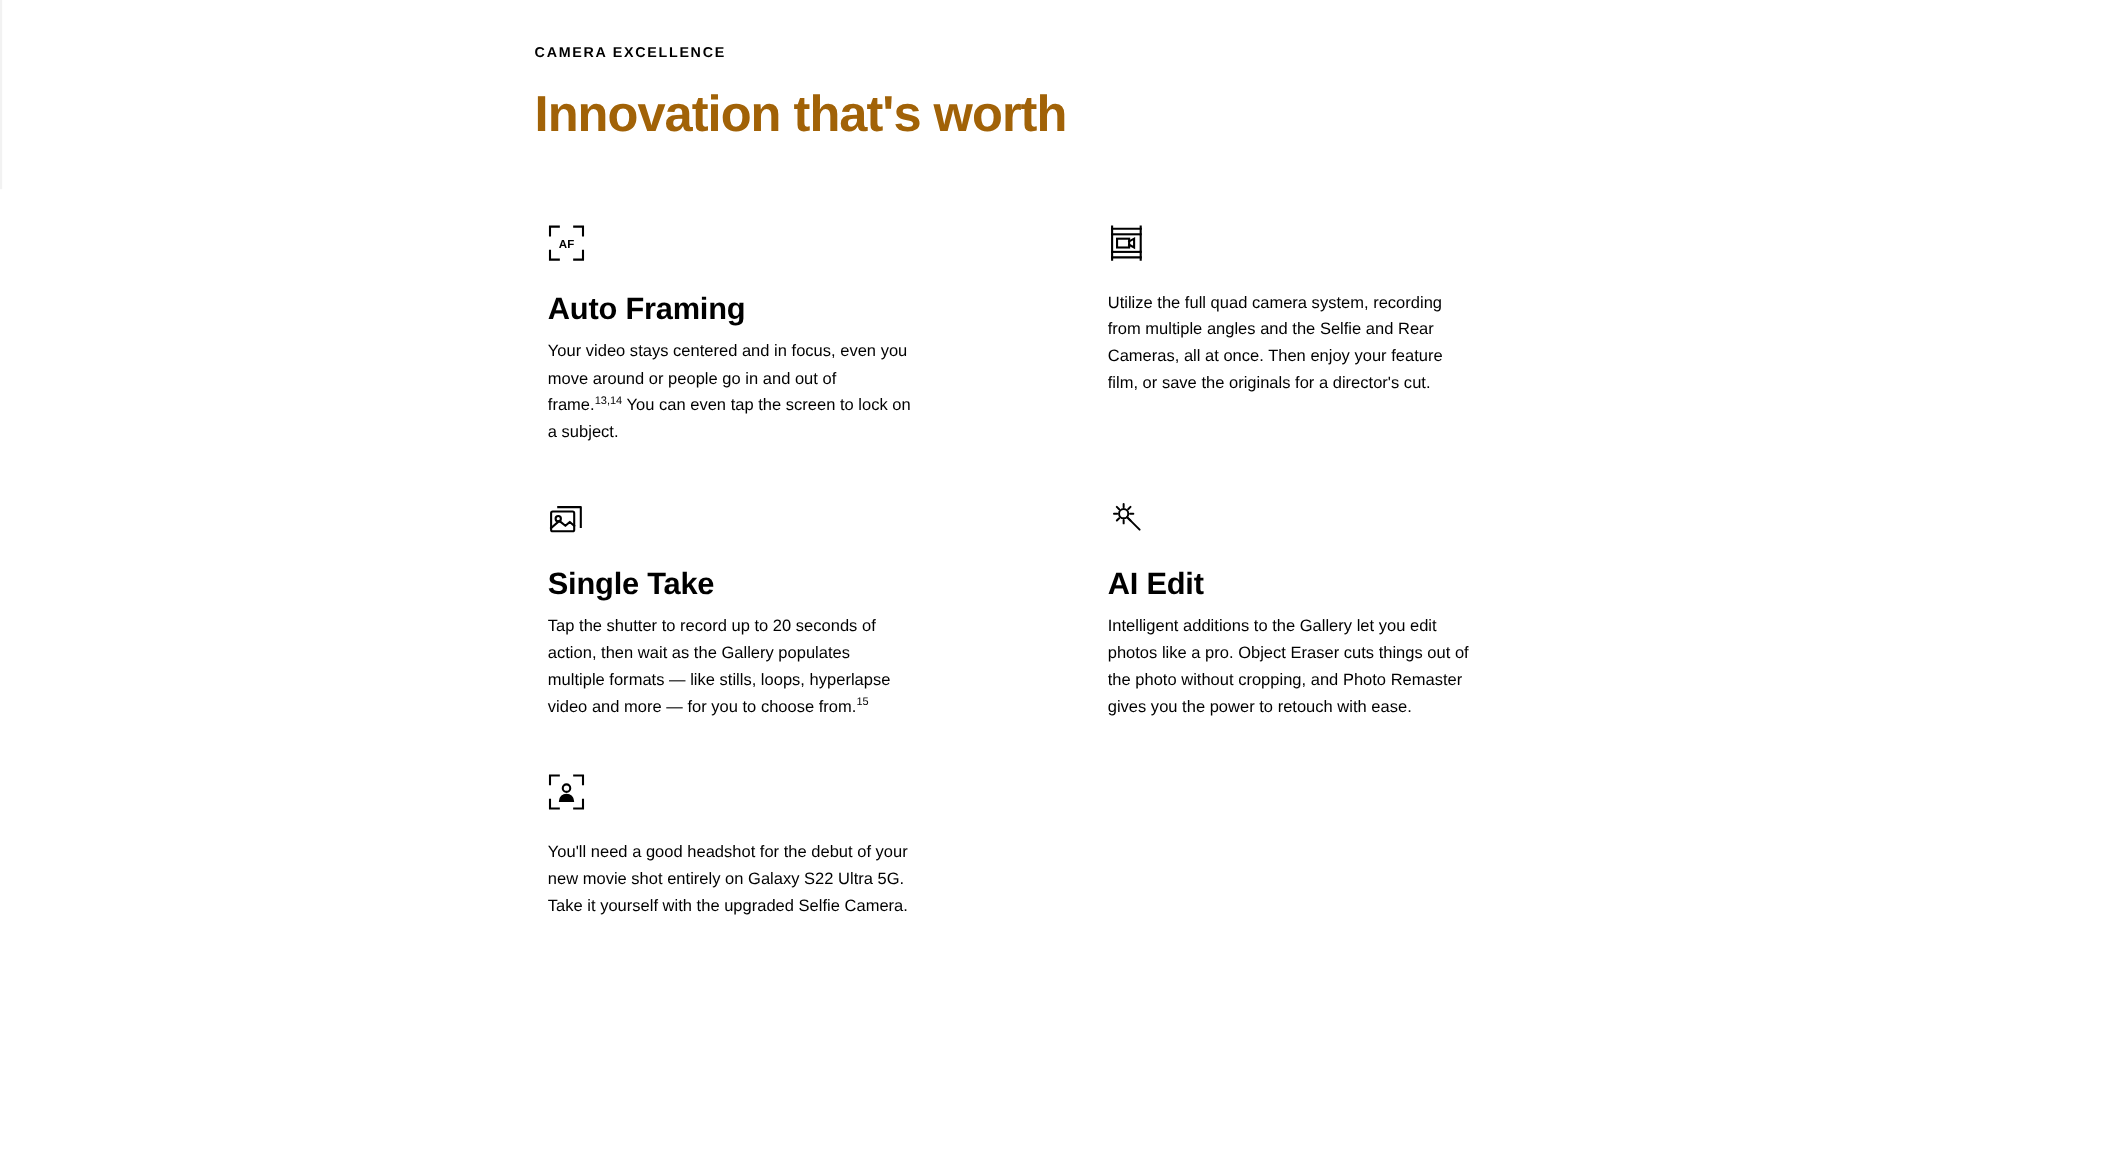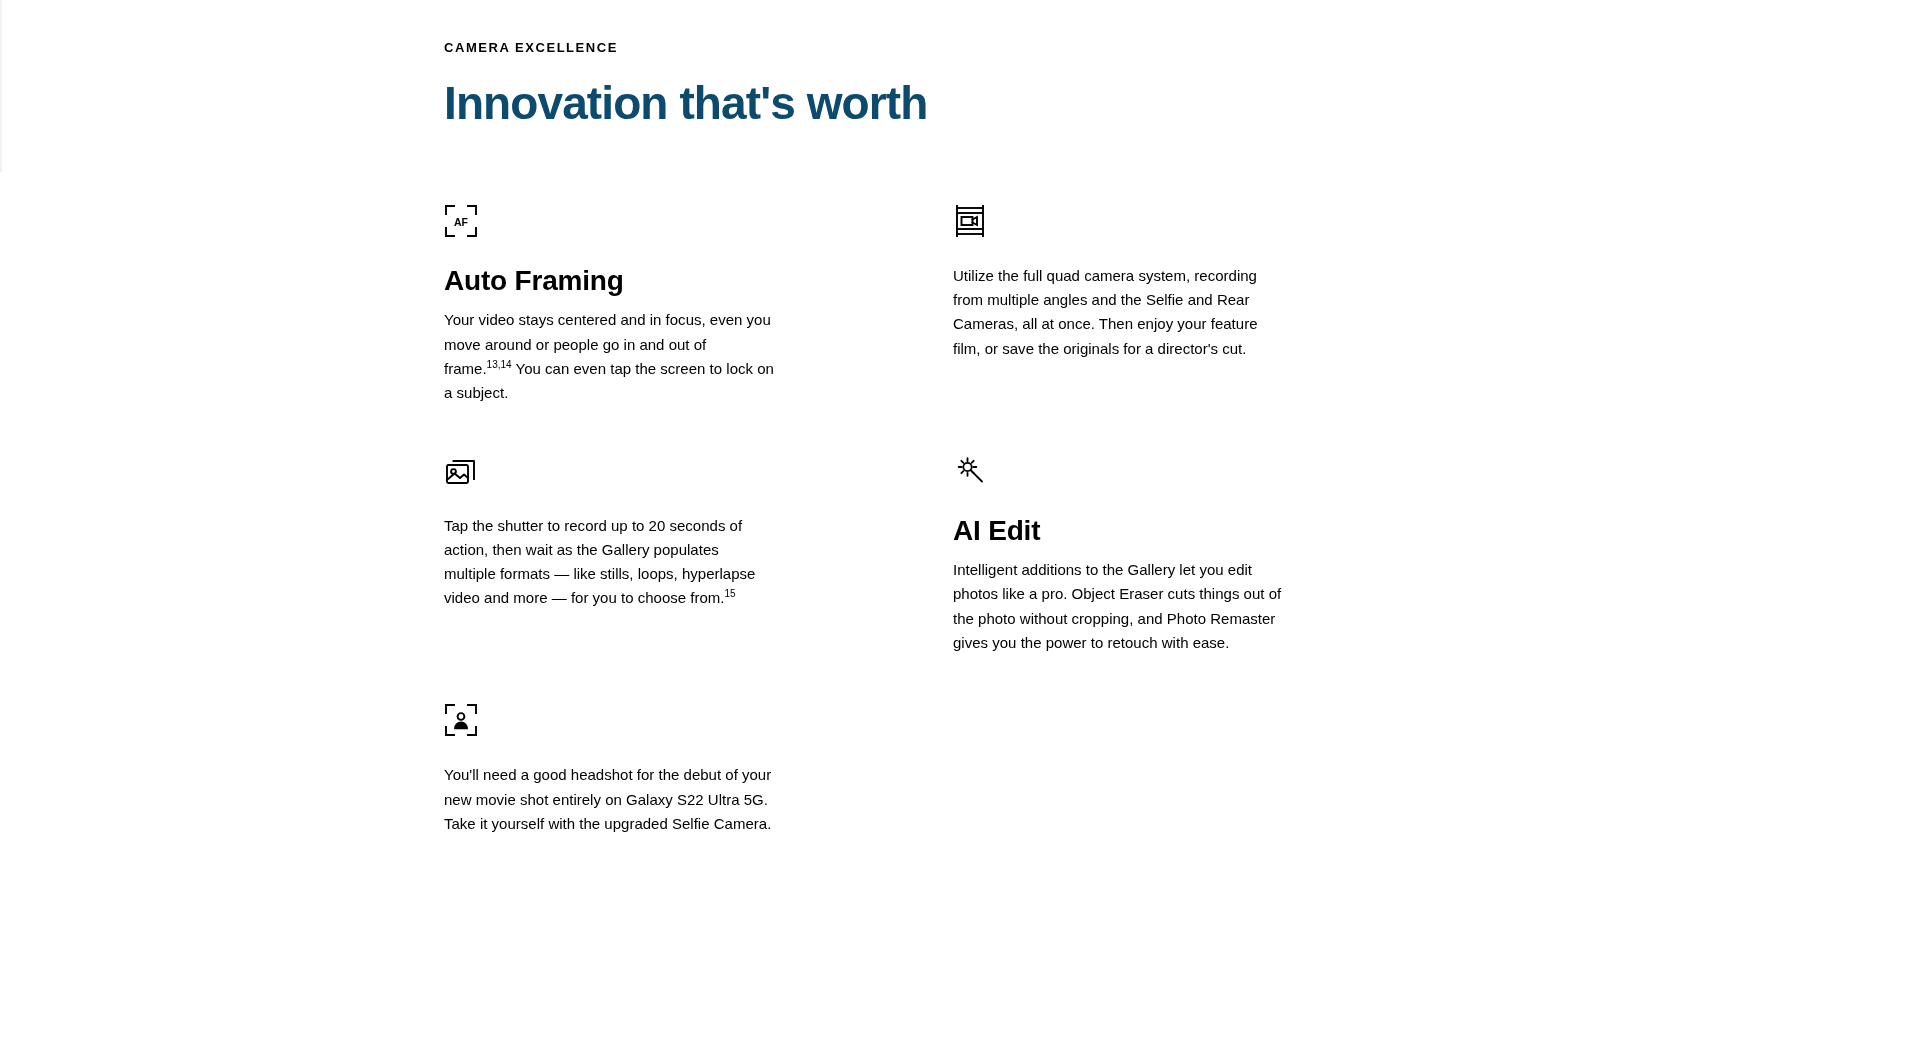--- a/index.html
+++ b/index.html
@@ -24,55 +24,56 @@
     position: absolute;
     left: 0;
     top: 0;
     width: 2px;
     height: 172px;
     background: #f2f2f2;
   }
 
   .page {
     position: absolute;
-    left: 444px;
+    left: 486px;
     top: 0;
     width: 850px;
   }
 
   .eyebrow {
     font-size: 13px;
     font-weight: bold;
     letter-spacing: 1.55px;
     color: #000;
     line-height: 1;
     padding-top: 41px;
   }
 
   .headline {
     margin-top: 25px;
     font-size: 46px;
     font-weight: bold;
     line-height: 1.06;
     letter-spacing: -0.9px;
-    color: #0c4a6e;
+    color: #a16207;
   }
   .headline-line { display: block; white-space: nowrap; }
 
   .feature-grid {
     margin-top: 76px;
     display: grid;
     grid-template-columns: 330px 330px;
     column-gap: 179px;
     row-gap: 0;
   }
 
   .feature {
     width: 330px;
     margin-bottom: 0;
+    margin-left: 12px;
   }
 
   
   .feature.r1 { margin-bottom: 48px; }
   .feature.r2 { margin-bottom: 48px; }
 
   .feature-icon {
     height: 34px;
     margin-bottom: 26px;
     display: block;
@@ -152,20 +153,21 @@
 
     <div class="feature r2 col-left">
       <span class="feature-icon">
         <svg width="34" height="34" viewBox="0 0 34 34" fill="none" stroke="#000" stroke-width="1.9" stroke-linecap="square" stroke-linejoin="round">
           <path d="M9.5 7 H30 V25"></path>
           <rect x="3" y="11" width="21" height="18" rx="1.5"></rect>
           <circle cx="9.5" cy="17.5" r="2.4"></circle>
           <path d="M3 26 L10.5 19.5 L16 24 L20 20.5 L24 24"></path>
         </svg>
       </span>
+      <div class="feature-title">Single Take</div>
       <p class="feature-body"><span>Tap the shutter to record up to 20 seconds of action, then wait as the Gallery populates multiple formats — like stills, loops, hyperlapse video and more — for you to choose from.</span><sup>15</sup></p>
     </div>
 
     <div class="feature r2 col-right">
       <span class="feature-icon">
         <svg width="34" height="34" viewBox="0 0 34 34" fill="none" stroke="#000" stroke-width="1.8" stroke-linecap="round">
           <circle cx="14.5" cy="13" r="4.2"></circle>
           <path d="M14.5 4.2 V7.2"></path>
           <path d="M14.5 18.8 V21.8"></path>
           <path d="M5.7 13 H8.7"></path>

